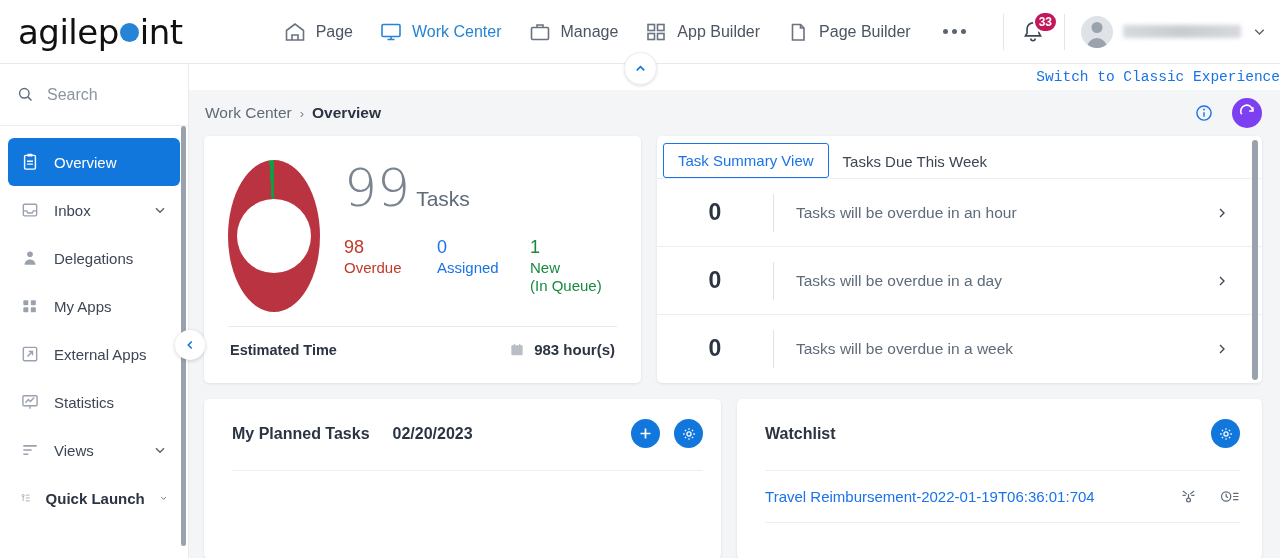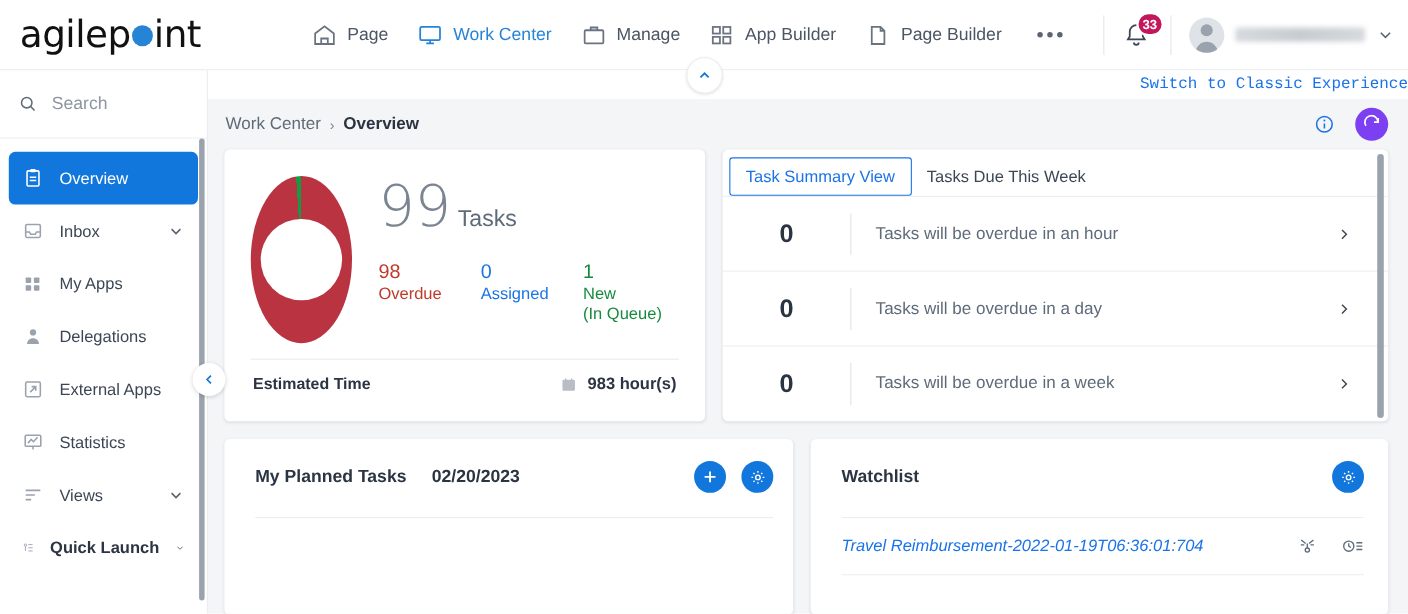--- a/index.html
+++ b/index.html
@@ -150,21 +150,21 @@
   .num-cell { width: 93px; }
   .num-cell .n { font-size: 18px; line-height: 1.25; }
   .num-cell .t { font-size: 15px; line-height: 1.2; }
   .est-div { border-top: 1px solid #e8eaed; margin: 14px 6px 0 6px; }
   .est-row { display: flex; align-items: center; padding: 14px 8px 0 8px; }
   .est-label { font-size: 14.5px; font-weight: bold; color: #2b3442; }
   .est-val { margin-left: auto; display: flex; align-items: center; gap: 9px; font-size: 15px; font-weight: bold; color: #2b3442; }
 
   
   .card-summary { width: 621px; height: 247px; position: relative; overflow: hidden; }
-  .tabs { display: flex; align-items: center; height: 42px; padding: 6px 0 0 6px; }
+  .tabs { display: flex; align-items: flex-end; height: 42px; padding: 6px 0 0 6px; }
   .tab {
     font-size: 15px; padding: 8px 14px; color: #3c4654; cursor: pointer; white-space: nowrap;
   }
   .tab.active { color: #1a73e8; border: 1px solid #1a73e8; border-radius: 3px; }
   .srow {
     height: 68px; display: flex; align-items: center; border-top: 1px solid #eceef1; cursor: pointer;
   }
   .srow .cnt {
     width: 116px; text-align: center; font-size: 23px; font-weight: bold; color: #2b3442;
   }
@@ -184,21 +184,21 @@
   .card-head { display: flex; align-items: center; }
   .card-title { font-size: 16px; font-weight: bold; color: #2b3442; }
   .card-date { font-size: 16px; font-weight: bold; color: #2b3442; margin-left: 23px; }
   .head-actions { margin-left: auto; display: flex; align-items: center; gap: 14px; }
   .rbtn {
     width: 29px; height: 29px; border-radius: 50%; background: #1177dd; color: #fff;
     display: flex; align-items: center; justify-content: center; cursor: pointer;
   }
   .card-rule { border-top: 1px solid #eceef1; margin-top: 22px; }
   .watch-item {
-    display: flex; align-items: center; height: 52px; border-bottom: 1px solid #eceef1; font-style: italic;
+    display: flex; align-items: center; height: 52px; border-bottom: 1px solid #eceef1;
   }
   .watch-link { font-size: 15px; color: #1a73e8; cursor: pointer; }
   .watch-icons { margin-left: auto; display: flex; align-items: center; gap: 22px; color: #5f6b7a; }
   .ic { cursor: pointer; display: block; }
 </style>
 </head>
 <body>
 
 <div id="app">
 
@@ -317,34 +317,34 @@
             <path d="M4 13h4l1.5 2.5h5L16 13h4"></path>
         </svg>
         <span class="slabel">Inbox</span>
         <svg class="schev" width="16" height="16" viewBox="0 0 24 24" fill="none" stroke="currentColor" stroke-width="2.2">
             <path d="M6 9.5l6 6 6-6"></path>
           </svg>
       </div>
 
       <div class="side-item">
         <svg class="sicon" viewBox="0 0 24 24" fill="currentColor">
+          <circle cx="12" cy="7.5" r="3.4"></circle>
+            <path d="M5.5 20c0-3.6 2.9-6.2 6.5-6.2S18.5 16.4 18.5 20z"></path>
+        </svg>
+        <span class="slabel">Delegations</span>
+      </div>
+
+      <div class="side-item">
+        <svg class="sicon" viewBox="0 0 24 24" fill="currentColor">
           <rect x="4" y="5" width="6" height="6" rx="1"></rect>
             <rect x="13" y="5" width="6" height="6" rx="1"></rect>
           <rect x="4" y="13.5" width="6" height="6" rx="1"></rect>
             <rect x="13" y="13.5" width="6" height="6" rx="1"></rect>
         </svg>
         <span class="slabel">My Apps</span>
-      </div>
-
-      <div class="side-item">
-        <svg class="sicon" viewBox="0 0 24 24" fill="currentColor">
-          <circle cx="12" cy="7.5" r="3.4"></circle>
-            <path d="M5.5 20c0-3.6 2.9-6.2 6.5-6.2S18.5 16.4 18.5 20z"></path>
-        </svg>
-        <span class="slabel">Delegations</span>
       </div>
 
       <div class="side-item">
         <svg class="sicon" viewBox="0 0 24 24" fill="none" stroke="currentColor" stroke-width="1.7">
           <rect x="4" y="4" width="16" height="16" rx="1.5"></rect>
             <path d="M9 15l6-6M10.5 9H15v4.5"></path>
         </svg>
         <span class="slabel">External Apps</span>
       </div>
 

